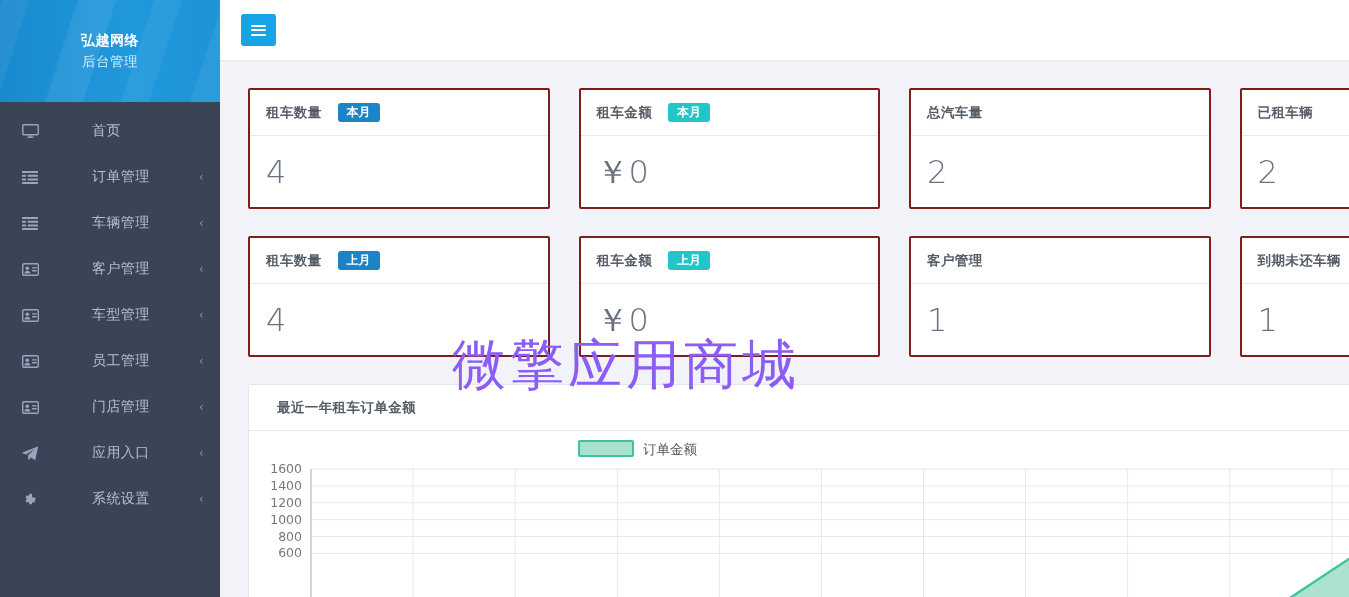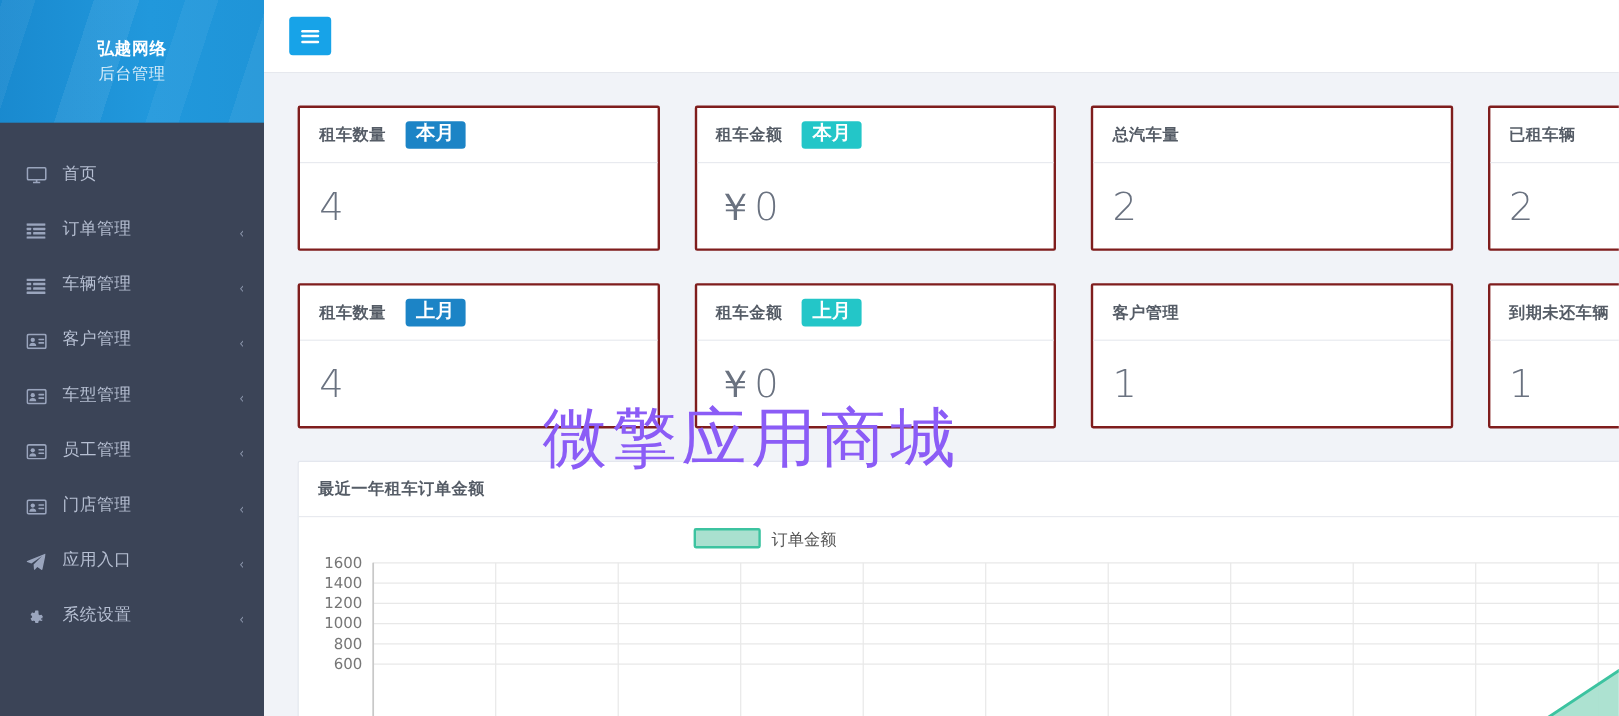--- a/index.html
+++ b/index.html
@@ -49,26 +49,27 @@
     letter-spacing: 0.5px; line-height: 21px;
   }
   .logo-line2 {
     color: #d6ecf9; font-size: 13.5px; font-weight: normal;
     letter-spacing: 0.5px; line-height: 21px;
   }
 
   .nav { padding-top: 6px; }
   .nav-item {
     height: 46px;
-    display: flex; align-items: flex-end;
+    display: flex; align-items: center;
     padding: 0 16px 0 22px;
     color: #b6bfd2;
     font-size: 14px;
     cursor: pointer;
     position: relative;
+    gap: 40px;
   }
   .nav-item .ico {
     width: 20px; height: 16px;
     margin-right: 10px;
     display: inline-flex; align-items: center; justify-content: flex-start;
     color: #9aa5bd;
     flex: 0 0 20px;
   }
   .nav-item .ico svg { display: block; }
   .nav-label { flex: 1 1 auto; letter-spacing: 0.4px; }
@@ -138,21 +139,21 @@
     padding: 0 16px;
   }
   .stat-title {
     font-size: 13.5px; color: #555c66; font-weight: bold;
     letter-spacing: 0.4px;
   }
   .badge {
     margin-left: 16px;
     display: inline-block;
     padding: 3px 9px 4px;
-    font-size: 16px; font-weight: bold;
+    font-size: 12px; font-weight: bold;
     color: #ffffff; border-radius: 3px;
     line-height: 1;
   }
   .badge.blue { background: #1c84c6; }
   .badge.teal { background: #23c6c8; }
   .stat-body {
     height: 71px;
     display: flex; align-items: center;
     padding: 0 16px;
   }
@@ -170,20 +171,21 @@
   }
   .chart-head {
     height: 46px;
     border-bottom: 1px solid #e8eaef;
     display: flex; align-items: center;
     padding: 0 16px;
   }
   .chart-title {
     font-size: 13.5px; color: #555c66; font-weight: bold;
     letter-spacing: 0.4px;
+    margin-left: 12px;
   }
   .chart-body { position: relative; height: 180px; }
   .chart-svg { display: block; }
 </style>
 </head>
 <body>
 
 <div class="app">
 
   <aside class="sidebar">

